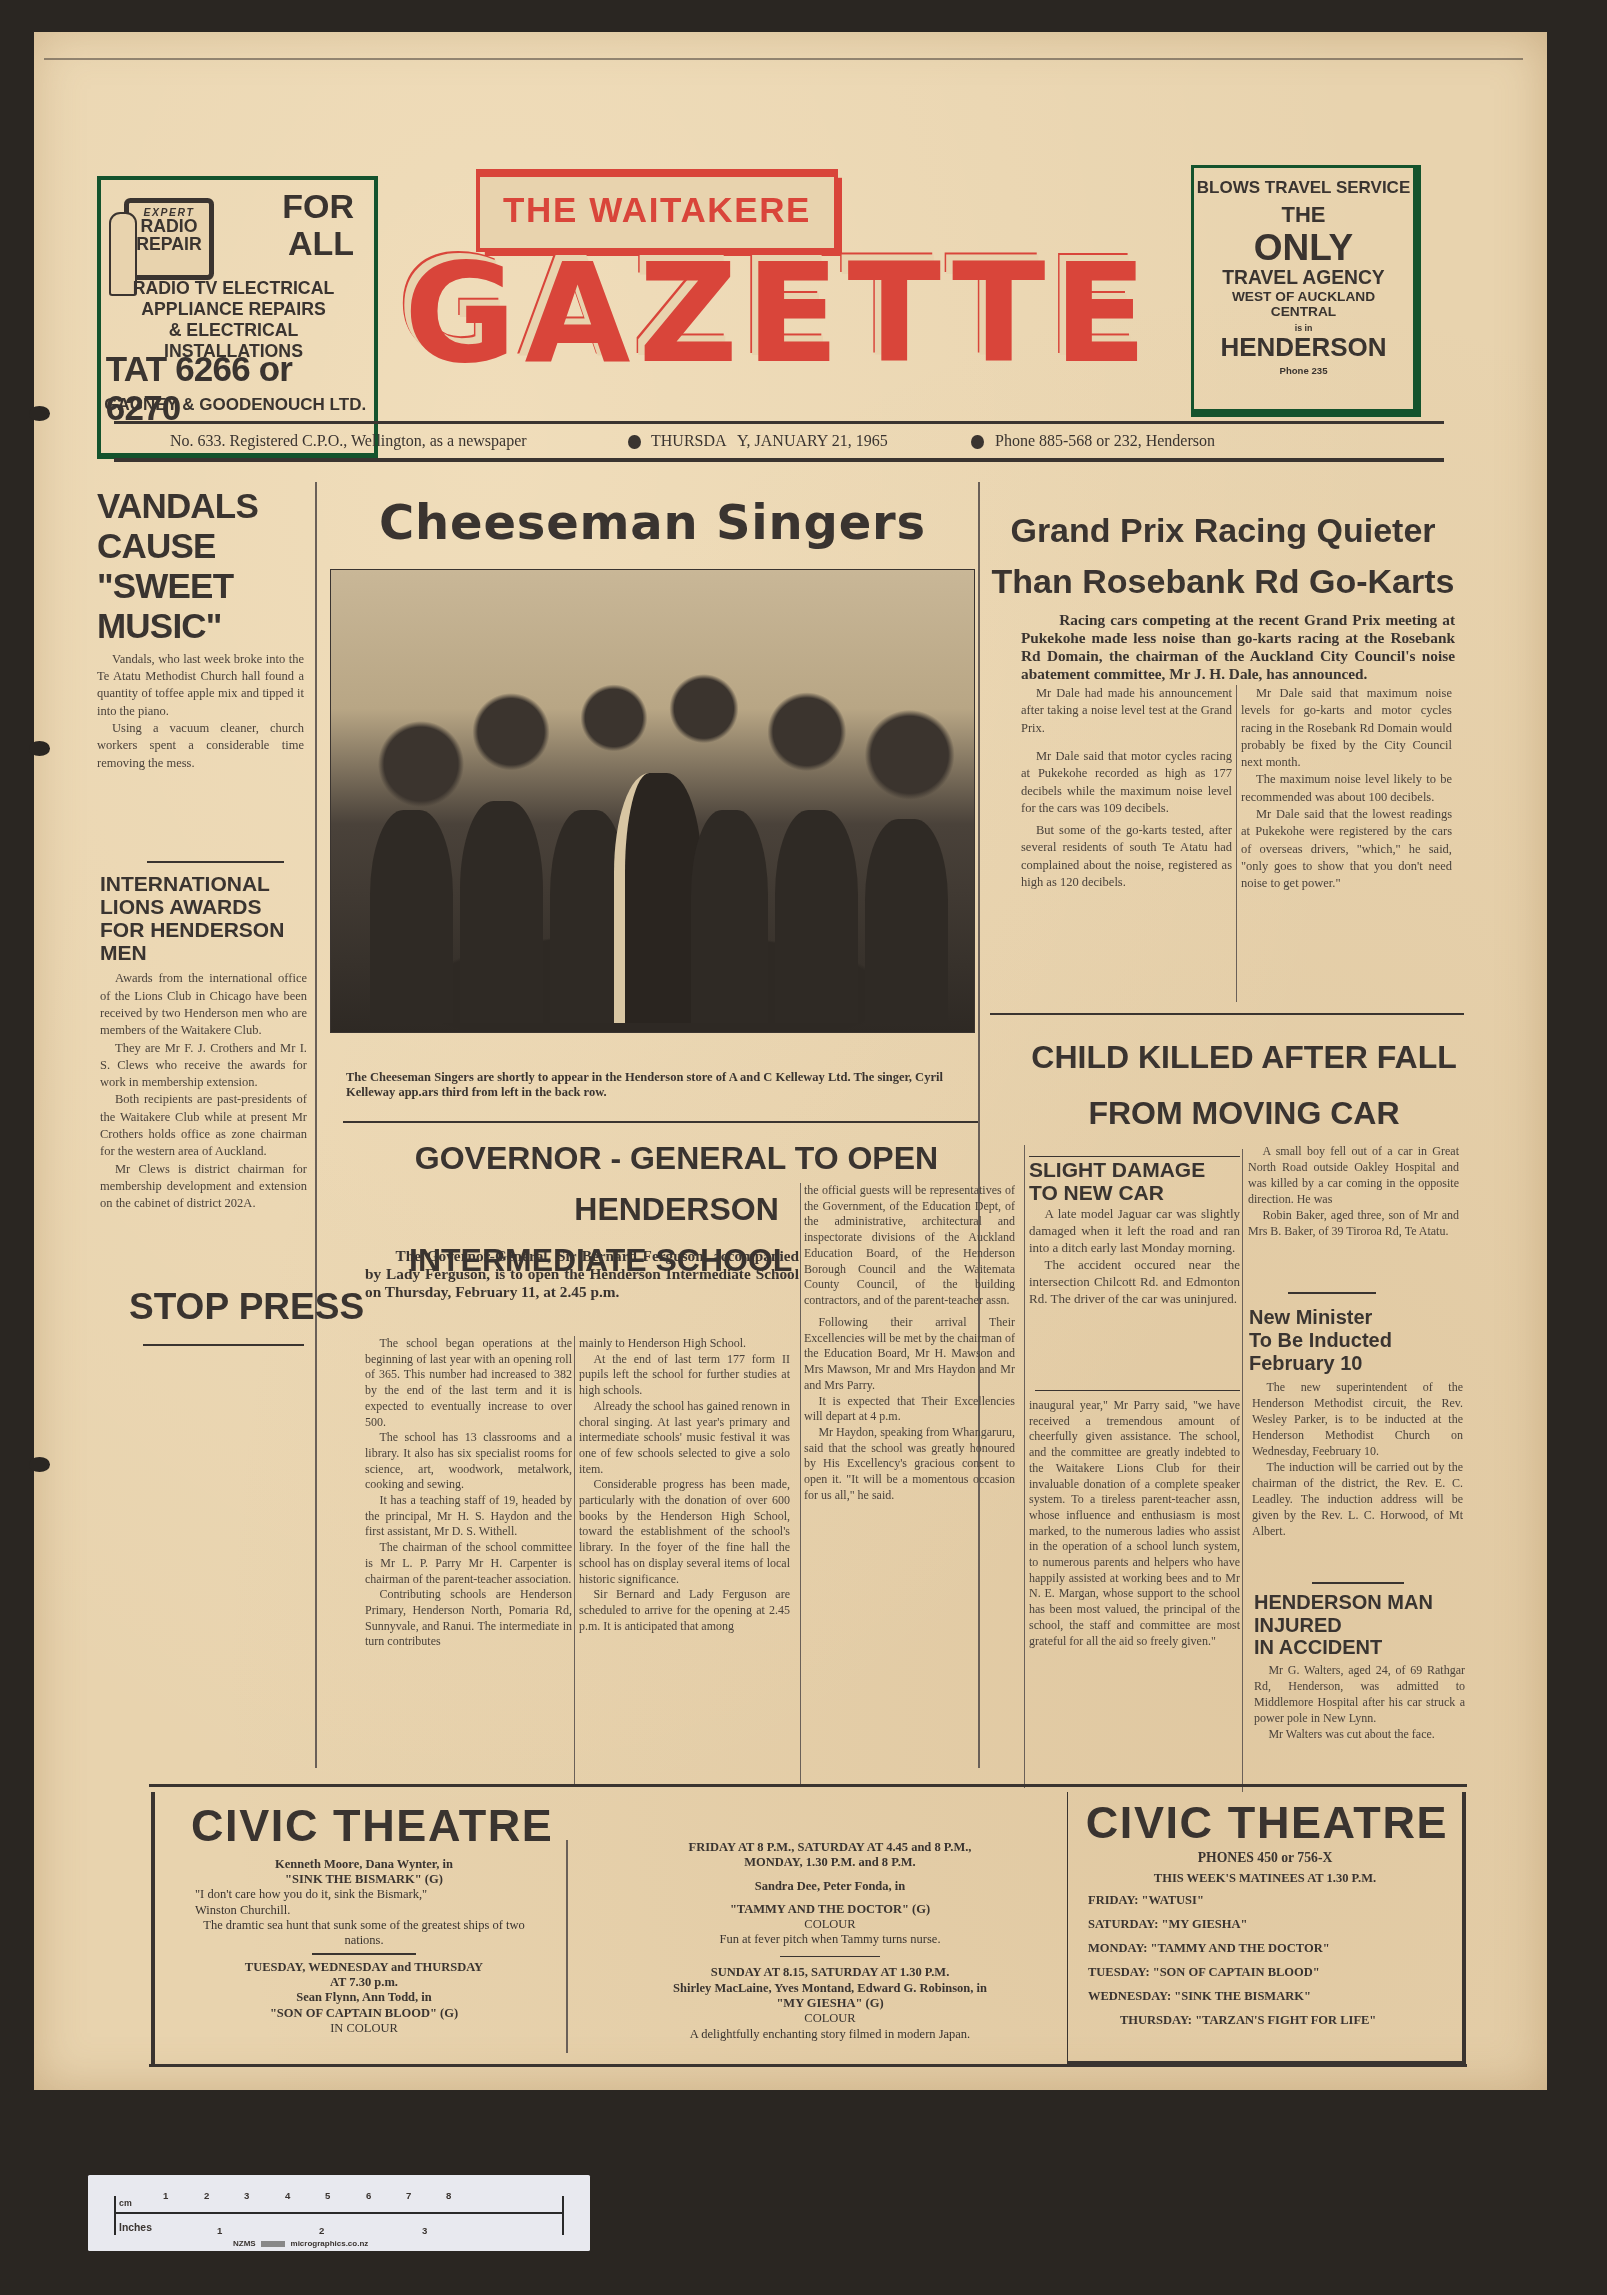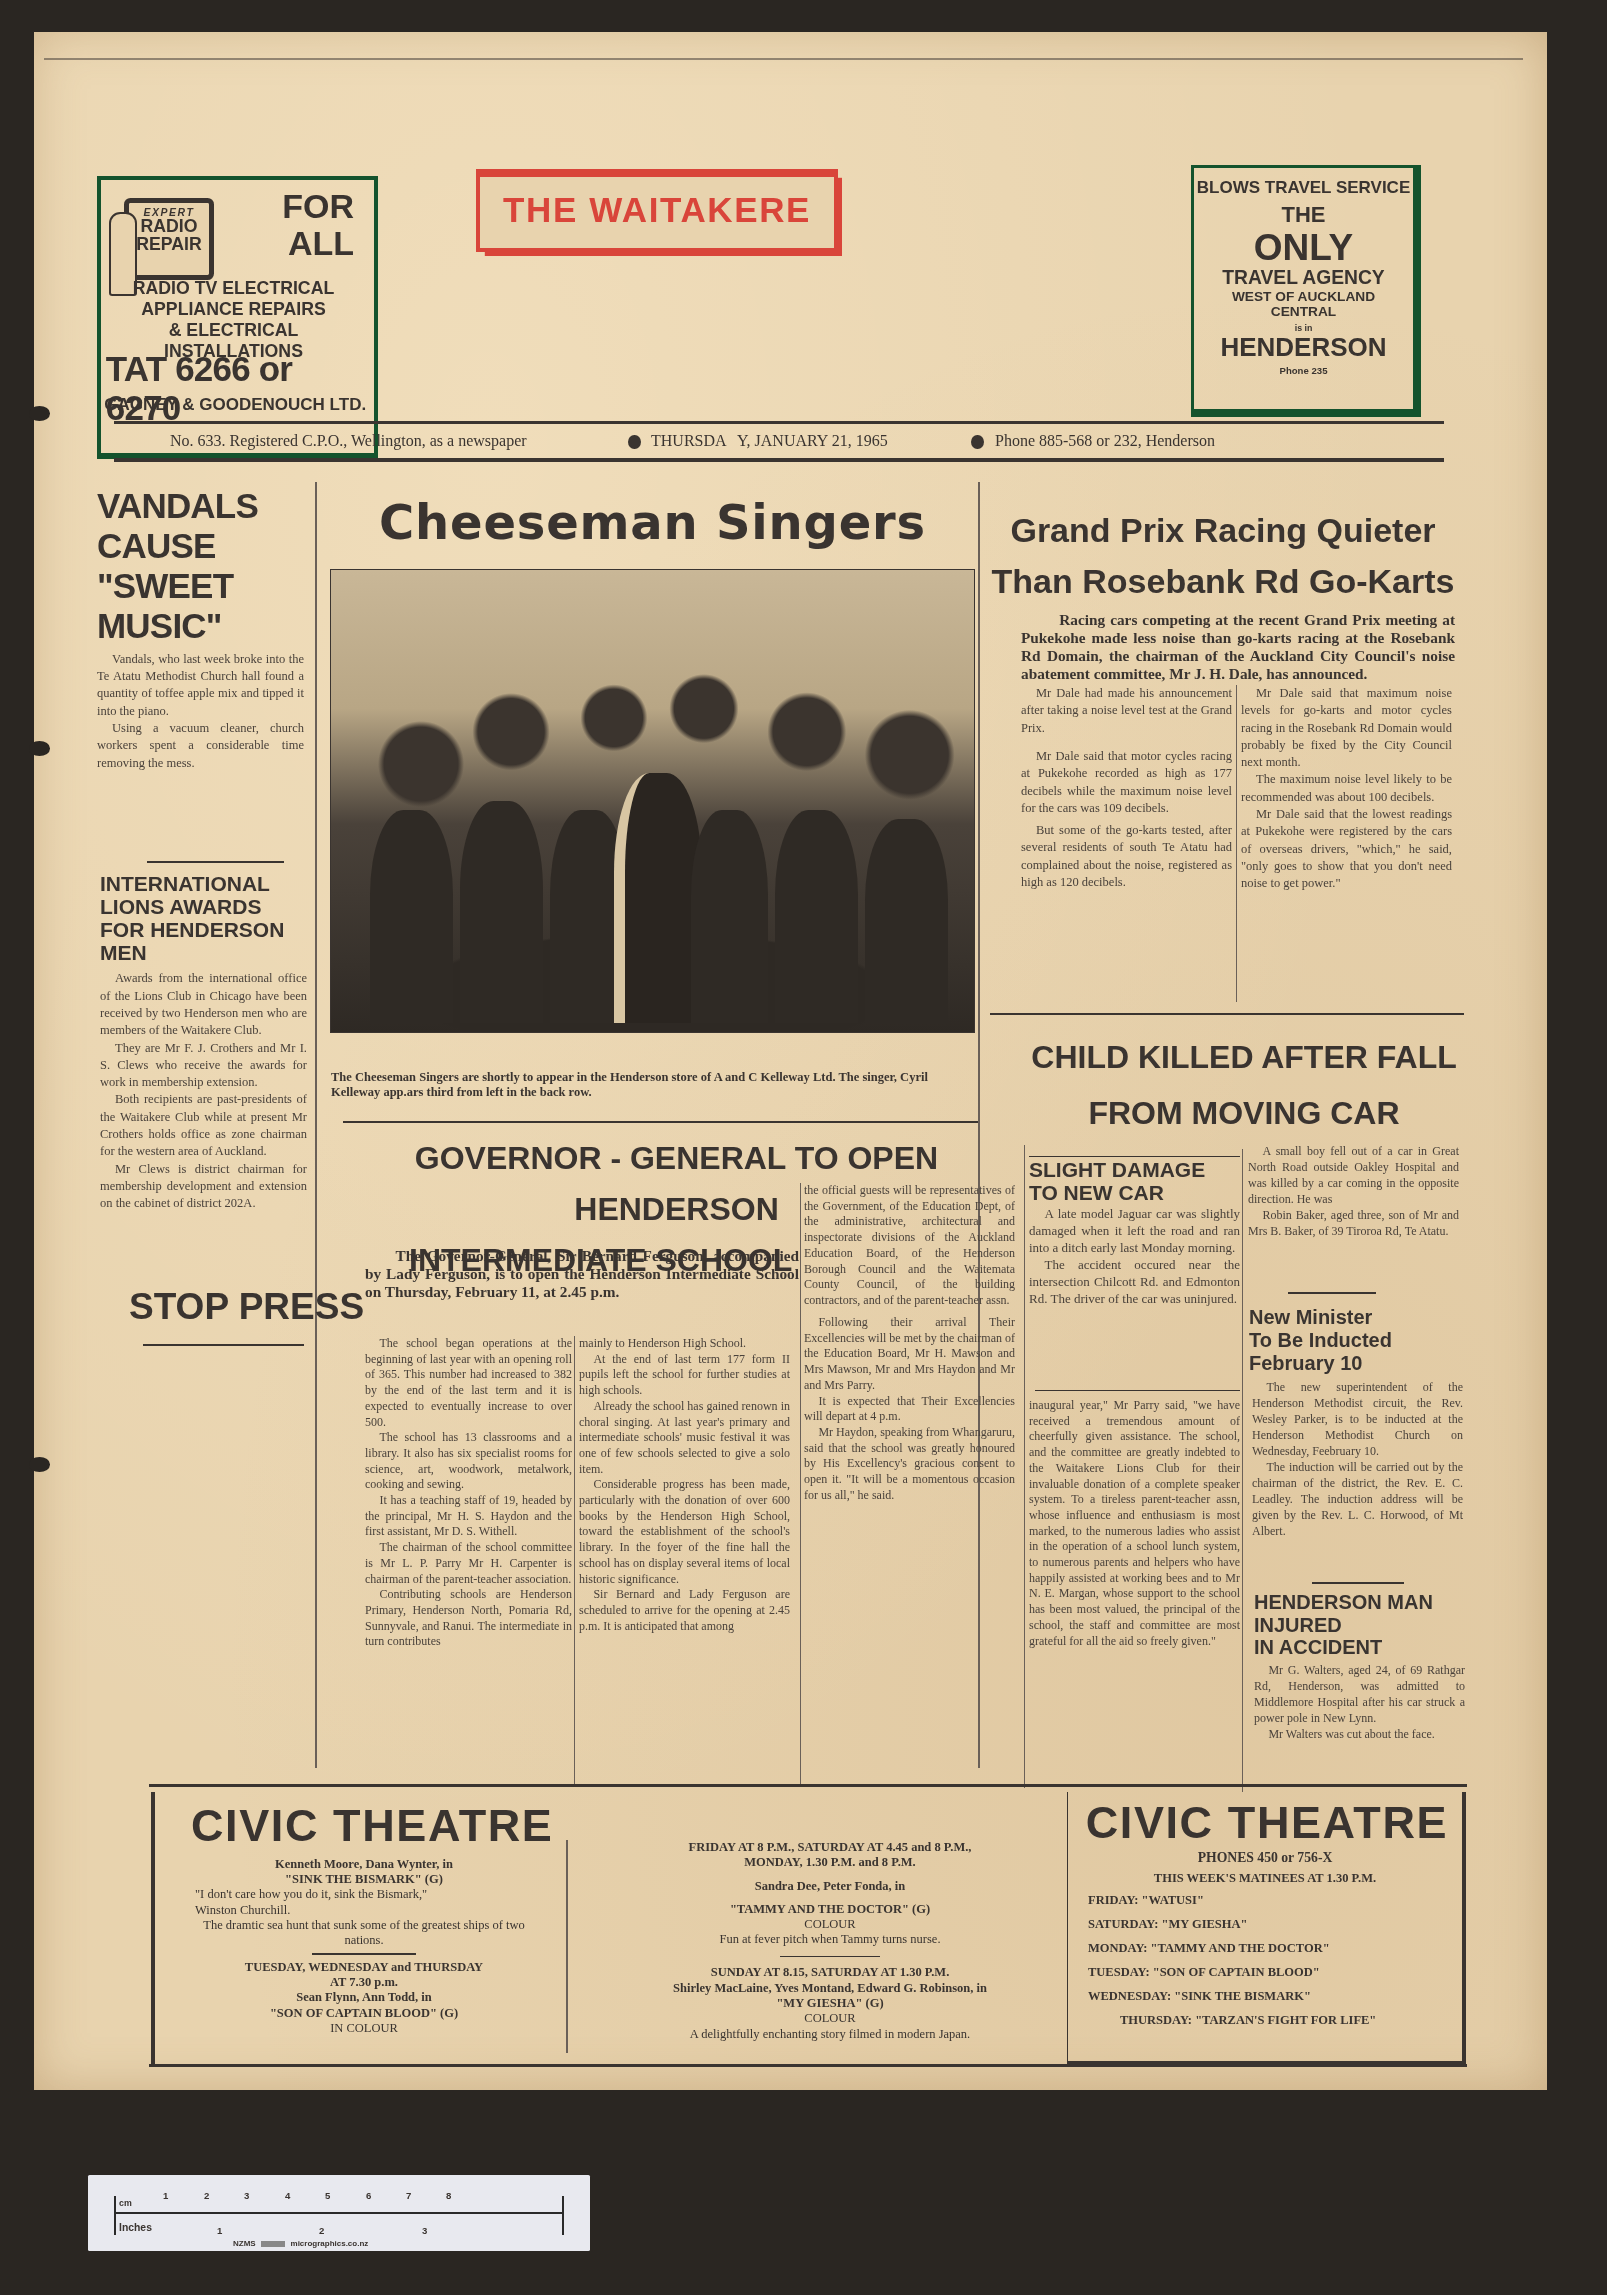--- a/index.html
+++ b/index.html
@@ -50,20 +50,22 @@
       <div>&amp; ELECTRICAL INSTALLATIONS</div>
     </div>
     <div class="abs cond" style="left:4.8px;top:169px;font-size:35px;line-height:39px;letter-spacing:-0.8px">TAT 6266 or 6270</div>
     <div class="abs cond" style="left:3.2px;top:215px;font-size:17px;">GAGNEY &amp; GOODENOUCH LTD.</div>
   </div>
 
   <div class="abs" style="left:354px;top:121px;width:804px;height:265px;">
     <div class="abs" style="left:88px;top:16px;width:354px;height:71px;border:4px solid #d9453a;border-top-width:8px;background:#e8d3ae;box-shadow:6.4px 6.4px 0 -2.4px #d9453a;">
       <div class="cond red center" style="font-size:35px;line-height:66px;letter-spacing:1.6px">THE WAITAKERE</div>
     </div>
+    <div class="abs cond red" style="left:16px;top:88px;font-family:'DejaVu Sans',sans-serif;font-weight:bold;font-size:137px;line-height:145px;letter-spacing:8px;
+                text-shadow:-6.4px -6.4px 0 #e8d3ae,-8px -8px 0 #d9453a;">GAZETTE</div>
   </div>
 
   <div class="box center" style="left:1157px;top:119px;width:219px;height:241px;border-width:3.2px 8px 8px 3.2px;">
     <div class="cond" style="font-size:17px;margin-top:9.6px">BLOWS TRAVEL SERVICE</div>
     <div class="sans" style="font-size:22px;font-weight:bold;margin-top:4.8px">THE</div>
     <div class="sans" style="font-size:37px;font-weight:bold;line-height:39px">ONLY</div>
     <div class="sans" style="font-size:19.3px;font-weight:bold">TRAVEL AGENCY</div>
     <div class="sans" style="font-size:13.7px;font-weight:bold">WEST OF AUCKLAND</div>
     <div class="sans" style="font-size:13.7px;font-weight:bold">CENTRAL</div>
     <div class="sans" style="font-size:8.8px;font-weight:bold;margin-top:3.2px">is in</div>
@@ -127,21 +129,21 @@
          linear-gradient(to bottom,#c9b797 0%,#b8a685 30%,#4a423a 55%,#2e2924 100%);
          border:1.6px solid #3a3430;">
     <div class="abs" style="left:6%;top:52%;width:13%;height:46%;background:#2f2a25;border-radius:40% 40% 0 0"></div>
     <div class="abs" style="left:20%;top:50%;width:13%;height:48%;background:#2f2a25;border-radius:40% 40% 0 0"></div>
     <div class="abs" style="left:34%;top:52%;width:12%;height:46%;background:#2f2a25;border-radius:40% 40% 0 0"></div>
     <div class="abs" style="left:44%;top:44%;width:12%;height:54%;background:#2a2520;border-radius:40% 40% 0 0;border-left:11.3px solid #d8c6a3"></div>
     <div class="abs" style="left:56%;top:52%;width:12%;height:46%;background:#2f2a25;border-radius:40% 40% 0 0"></div>
     <div class="abs" style="left:69%;top:52%;width:13%;height:46%;background:#2f2a25;border-radius:40% 40% 0 0"></div>
     <div class="abs" style="left:83%;top:54%;width:13%;height:44%;background:#2f2a25;border-radius:40% 40% 0 0"></div>
   </div>
-  <div class="abs" style="left:297px;top:1038px;width:619px;font-size:12.5px;font-weight:bold;line-height:15.3px;">The Cheeseman Singers are shortly to appear in the Henderson store of A and C Kelleway Ltd. The singer, Cyril Kelleway app.ars third from left in the back row.</div>
+  <div class="abs" style="left:312px;top:1038px;width:619px;font-size:12.5px;font-weight:bold;line-height:15.3px;">The Cheeseman Singers are shortly to appear in the Henderson store of A and C Kelleway Ltd. The singer, Cyril Kelleway app.ars third from left in the back row.</div>
   <div class="hrule" style="left:309px;top:1089px;width:635px;height:1.6px"></div>
 
   <div class="abs center cond" style="left:956px;top:473px;width:466px;font-size:34px;line-height:51px;font-weight:bold;">
     <div>Grand Prix Racing Quieter</div>
     <div>Than Rosebank Rd Go-Karts</div>
   </div>
   <div class="abs" style="left:987px;top:579px;width:434px;font-size:15.3px;font-weight:bold;line-height:18px;text-align:justify;text-indent:2.5em">Racing cars competing at the recent Grand Prix meeting at Pukekohe made less noise than go-karts racing at the Rosebank Rd Domain, the chairman of the Auckland City Council's noise abatement committee, Mr J. H. Dale, has announced.</div>
   <div class="abs body-txt" style="left:987px;top:653px;width:211px;">
     <p>Mr Dale had made his announcement after taking a noise level test at the Grand Prix.</p>
     <p style="margin-top:11.3px">Mr Dale said that motor cycles racing at Pukekohe recorded as high as 177 decibels while the maximum noise level for the cars was 109 decibels.</p>

